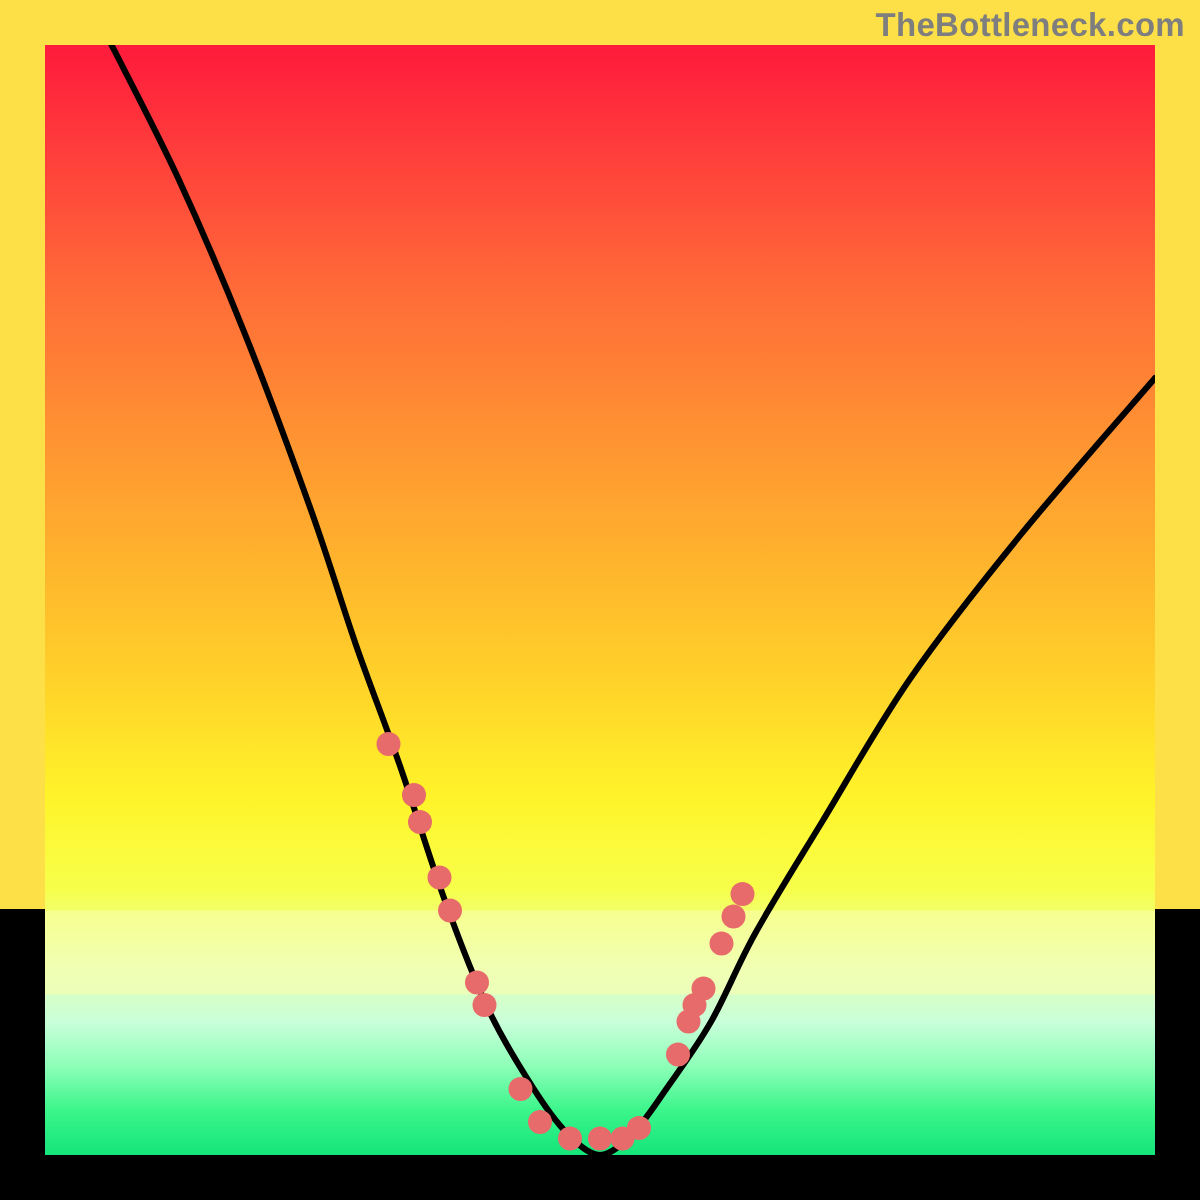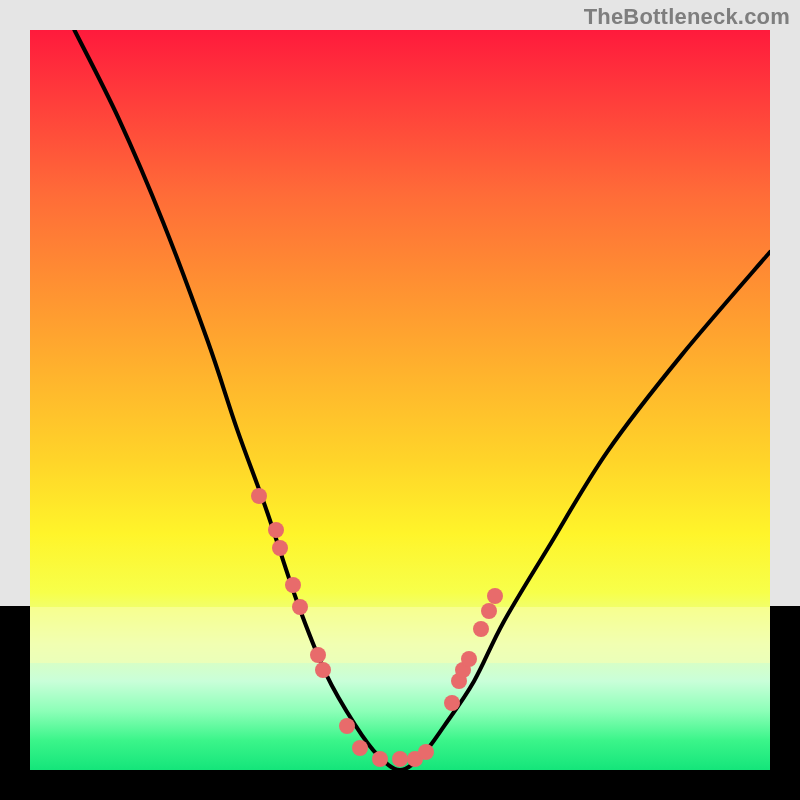--- a/index.html
+++ b/index.html
@@ -9,21 +9,21 @@
     height: 800px;
     background: #000;
     overflow: hidden;
   }
   .frame {
     position: absolute;
     left: 0;
     top: 0;
     width: 800px;
     height: 606px;
-    background: #e5e5e5;
+    background: #fde047;
   }
   .watermark {
     position: absolute;
     top: 4px;
     right: 10px;
     color: #7e7e7e;
     font-family: Arial, Helvetica, sans-serif;
     font-size: 22px;
     font-weight: 600;
     letter-spacing: 0.2px;

